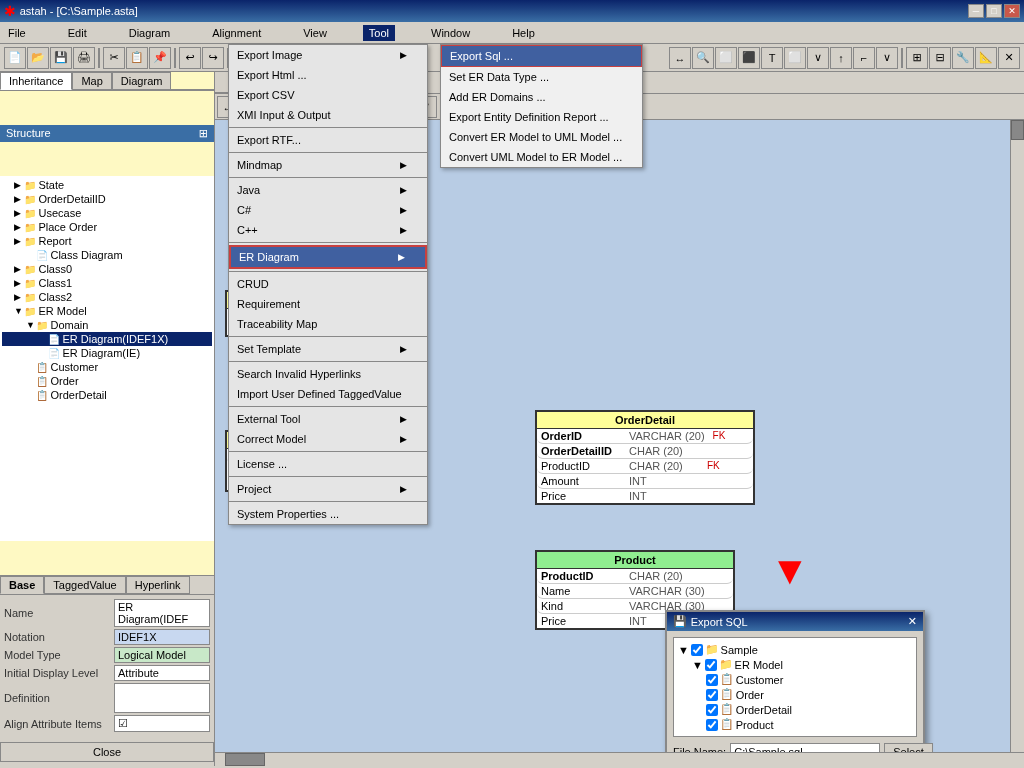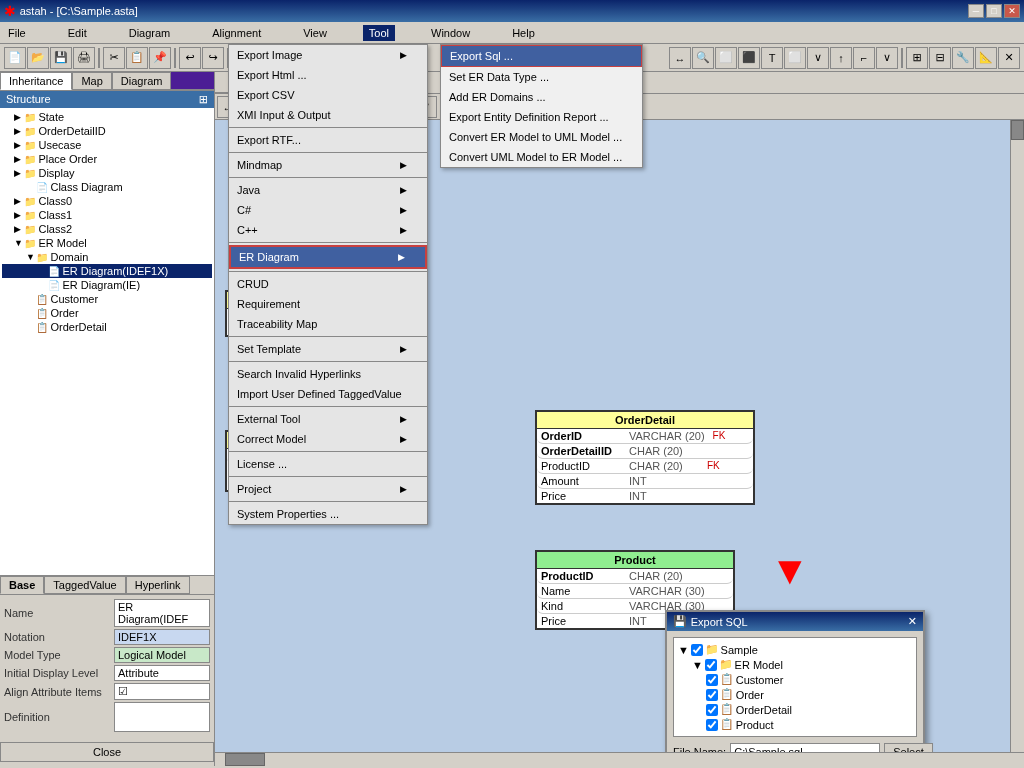--- a/index.html
+++ b/index.html
@@ -18,21 +18,21 @@
 
     
     #toolbar { background: #d4d0c8; height: 28px; display: flex; align-items: center; padding: 2px 4px; gap: 1px; border-bottom: 1px solid #888; }
     .tb-btn { width: 22px; height: 22px; background: #d4d0c8; border: 1px solid #888; display: flex; align-items: center; justify-content: center; font-size: 11px; cursor: pointer; }
     .tb-sep { width: 2px; height: 20px; background: #888; margin: 0 2px; }
 
     
     #main { display: flex; flex: 1; height: calc(768px - 74px); }
 
     
-    #left-panel { width: 215px; background: #4c1d95; border-right: 1px solid #888; display: flex; flex-direction: column; }
+    #left-panel { width: 215px; background: #fef9c3; border-right: 1px solid #888; display: flex; flex-direction: column; gap: 34px; }
     #left-tabs { display: flex; border-bottom: 1px solid #888; }
     .left-tab { padding: 2px 8px; font-size: 11px; cursor: pointer; border: 1px solid #888; background: #d4d0c8; }
     .left-tab.active { background: white; border-bottom: 1px solid white; }
     #tree-header { background: #3a6ea5; color: white; padding: 2px 6px; font-size: 11px; display: flex; justify-content: space-between; }
     #tree-area { flex: 1; overflow: auto; background: white; padding: 2px; }
     .tree-item { display: flex; align-items: center; padding: 1px 0; cursor: pointer; white-space: nowrap; }
     .tree-item.selected { background: #0a246a; color: white; }
     .tree-item .expand { width: 10px; font-size: 9px; }
     .tree-item .icon { margin-right: 2px; font-size: 10px; }
     .tree-indent-1 { padding-left: 12px; }
@@ -190,21 +190,21 @@
         <span>Usecase</span>
       </div>
       <div class="tree-item tree-indent-1">
         <span class="expand">▶</span>
         <span class="icon">📁</span>
         <span>Place Order</span>
       </div>
       <div class="tree-item tree-indent-1">
         <span class="expand">▶</span>
         <span class="icon">📁</span>
-        <span>Display</span>
+        <span>Report</span>
       </div>
       <div class="tree-item tree-indent-2">
         <span class="expand"> </span>
         <span class="icon">📄</span>
         <span>Class Diagram</span>
       </div>
       <div class="tree-item tree-indent-1">
         <span class="expand">▶</span>
         <span class="icon">📁</span>
         <span>Class0</span>
@@ -273,26 +273,26 @@
         </div>
         <div class="prop-row">
           <span class="prop-label">Model Type</span>
           <span class="prop-value green">Logical Model</span>
         </div>
         <div class="prop-row">
           <span class="prop-label">Initial Display Level</span>
           <span class="prop-value">Attribute</span>
         </div>
         <div class="prop-row">
+          <span class="prop-label">Definition</span>
+          <span class="prop-value" style="min-height:30px;"></span>
+        </div>
+        <div class="prop-row">
           <span class="prop-label">Align Attribute Items</span>
           <span class="prop-value">☑</span>
-        </div>
-        <div class="prop-row">
-          <span class="prop-label">Definition</span>
-          <span class="prop-value" style="min-height:30px;"></span>
         </div>
       </div>
       <div id="close-btn">Close</div>
     </div>
   </div>
 
   <div id="diagram-area" style="display:flex;flex-direction:column;">
     <div id="diagram-tab-bar">
       <div style="width:20px;border-bottom:1px solid #888;"></div>
       <div class="diagram-tab">

